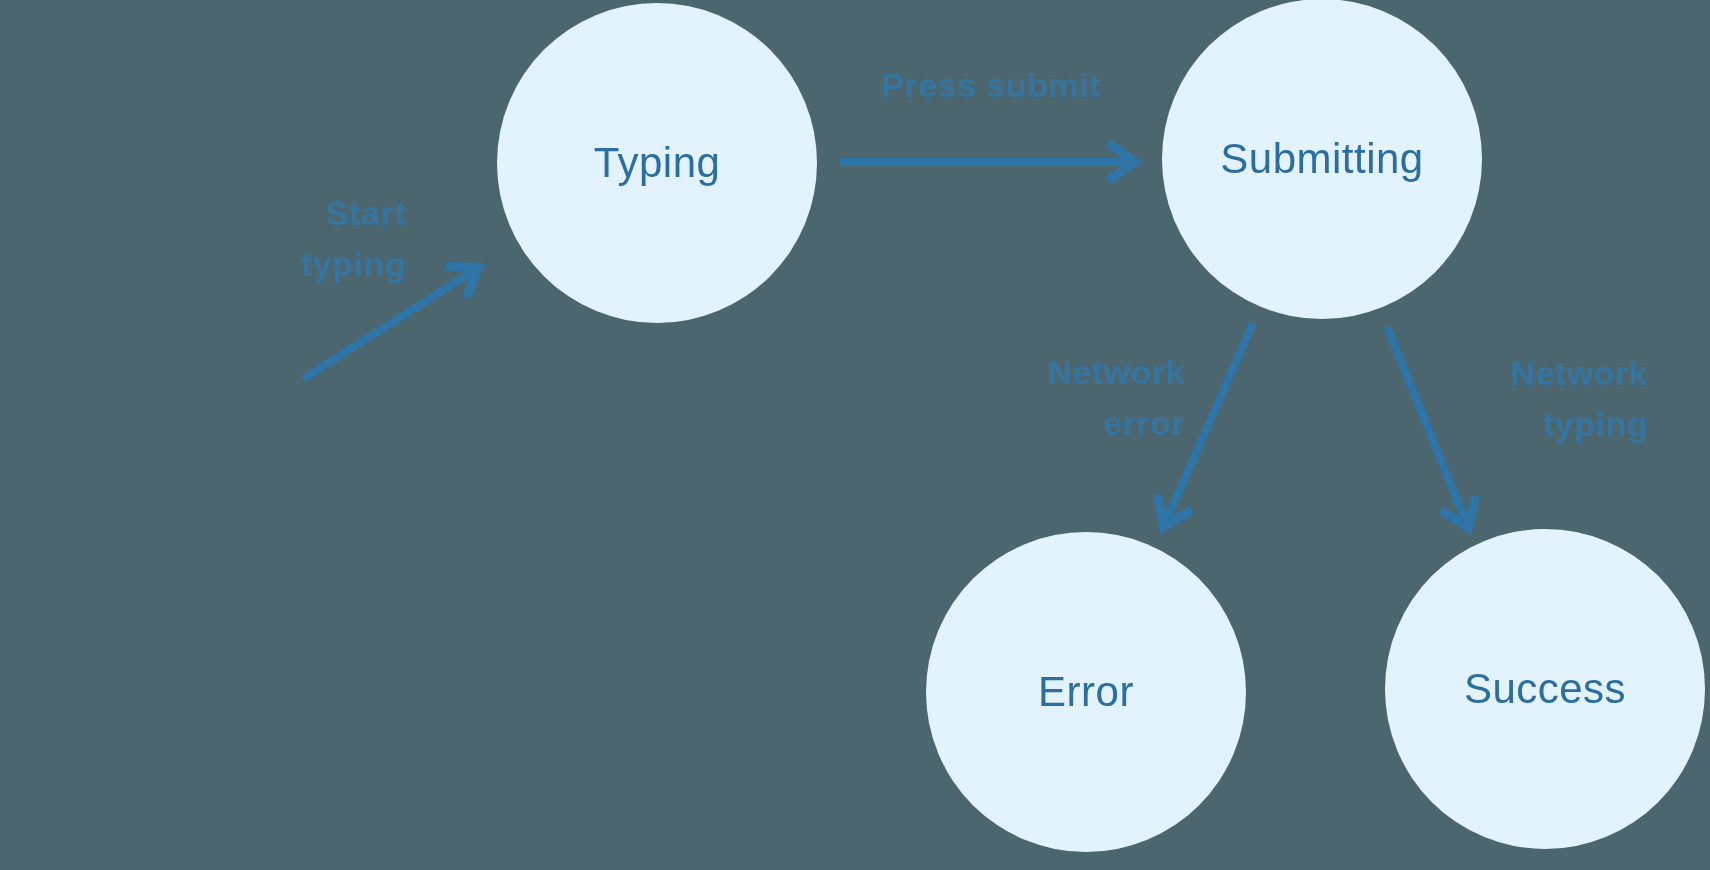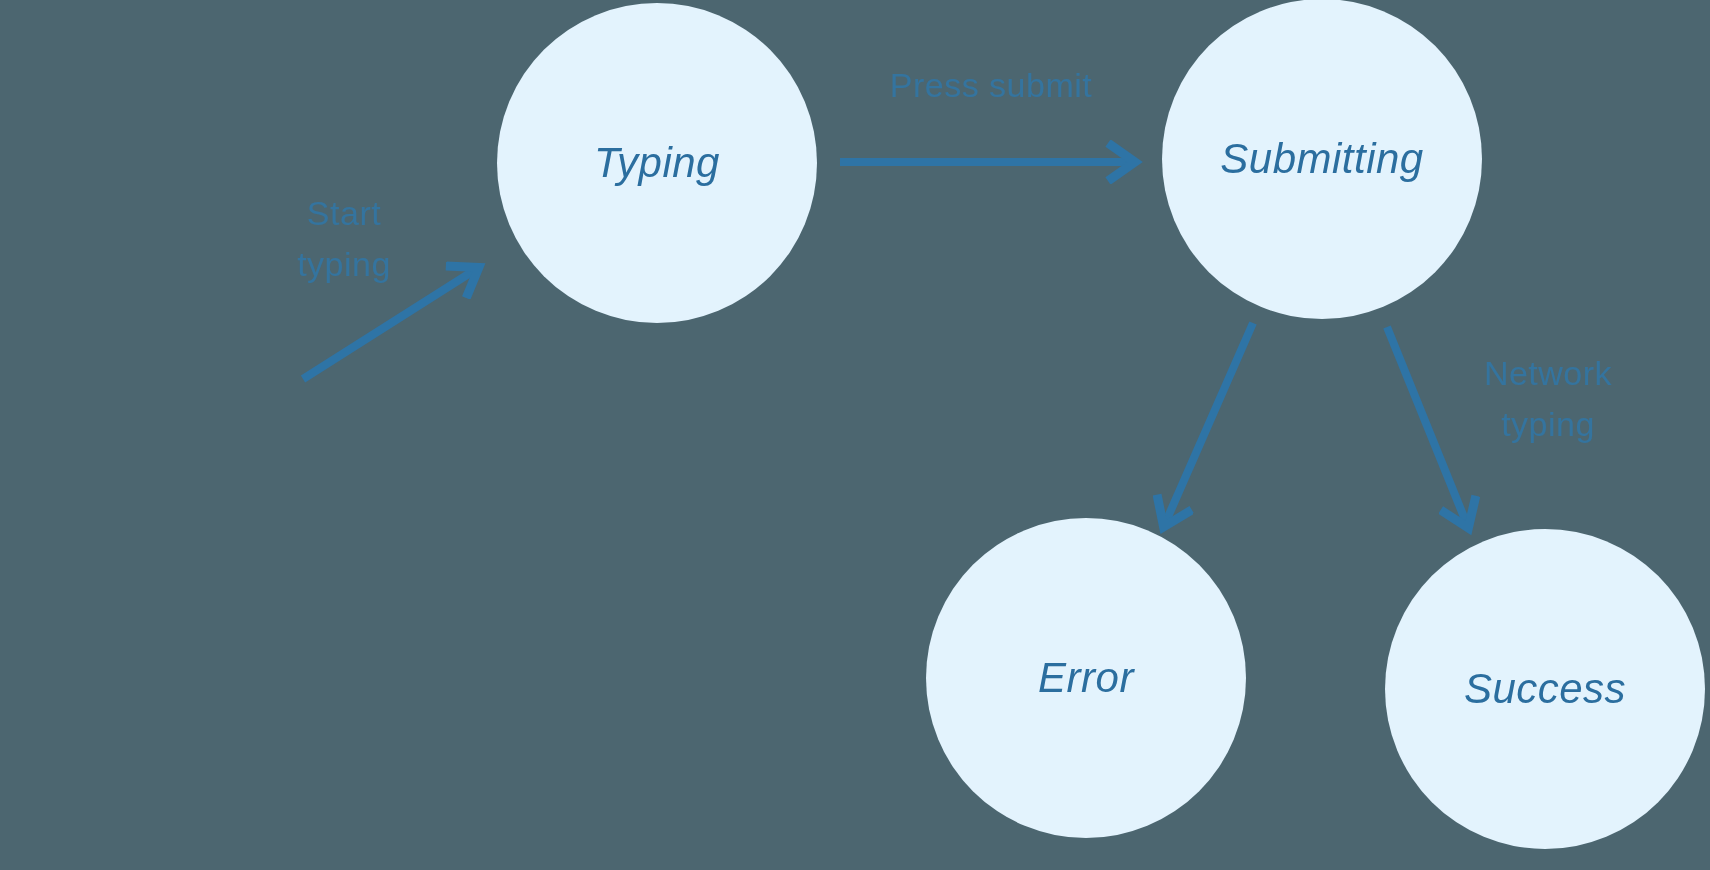--- a/index.html
+++ b/index.html
@@ -37,49 +37,48 @@
   }
   .node {
     position: absolute;
     width: 320px;
     height: 320px;
     border-radius: 50%;
     background: var(--node_fill_color, #e3f3fd);
     display: flex;
     align-items: center;
     justify-content: center;
-    font-style: italic;
   }
   .node-label {
     color: var(--node_text_color, #2b6e9f);
     font-size: 42px;
     font-weight: 500;
     letter-spacing: 0.5px;
     white-space: nowrap;
   }
   .edge-label {
     position: absolute;
     transform: translate(-50%, -50%);
     color: var(--edge_label_color, #34749f);
     font-size: 34px;
-    font-weight: 400;
+    font-weight: 700;
     line-height: 1.5;
-    text-align: center;
+    text-align: right;
     letter-spacing: 0.5px;
   }
   .edge-label.one-line {
     white-space: nowrap;
   }
   .node-empty      { left: 2px;    top: 342px; }
   .node-typing     { left: 497px;  top: 3px;   }
   .node-submitting { left: 1162px; top: -1px;  }
-  .node-error      { left: 926px;  top: 518px; }
+  .node-error      { left: 926px;  top: 532px; }
   .node-success    { left: 1385px; top: 529px; }
 
-  .edge-label-start-typing    { left: 344px;  top: 239px; width: 140px; }
+  .edge-label-start-typing    { left: 336px;  top: 239px; width: 140px; }
   .edge-label-press-submit    { left: 991px;  top: 85px;  }
   .edge-label-network-error   { left: 1090px; top: 398px; width: 190px; }
   .edge-label-network-success { left: 1548px; top: 399px; width: 200px; }
 </style>
 </head>
 <body>
 
 <div class="stage">
 
   <svg class="edges-layer" viewBox="0 0 1710 870" xmlns="http://www.w3.org/2000/svg">
@@ -108,16 +107,17 @@
   </div>
 
   <div class="node node-success">
     <span class="node-label">Success</span>
   </div>
 
   <div class="edge-label edge-label-start-typing">Start typing</div>
 
   <div class="edge-label edge-label-press-submit one-line">Press submit</div>
 
+  <div class="edge-label edge-label-network-error">Network error</div>
 
   <div class="edge-label edge-label-network-success">Network typing</div>
 
 </div>
 
 </body></html>

